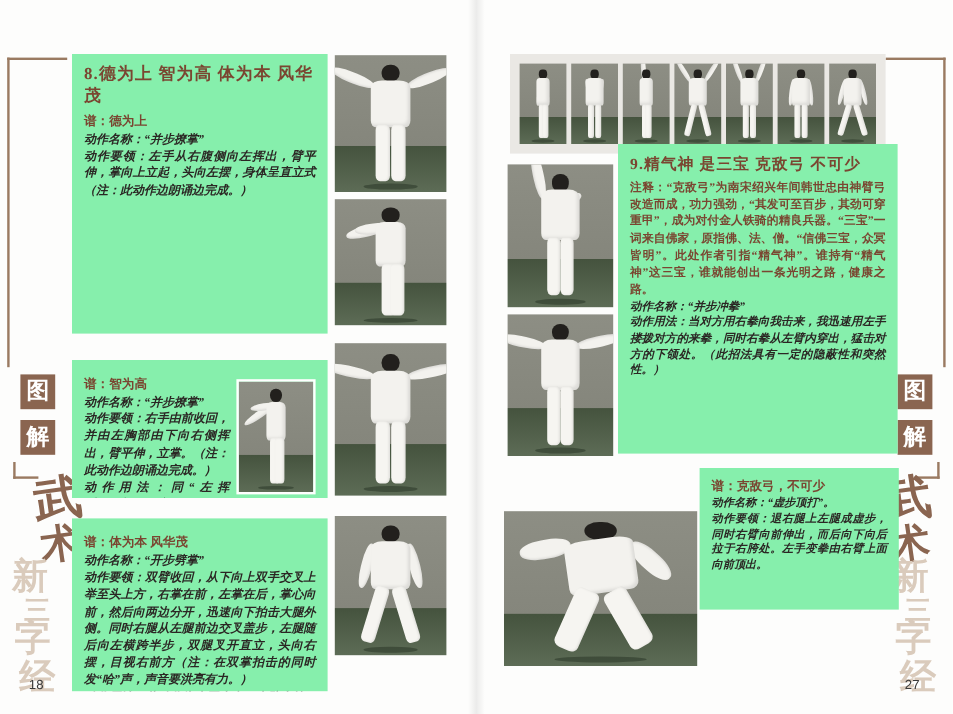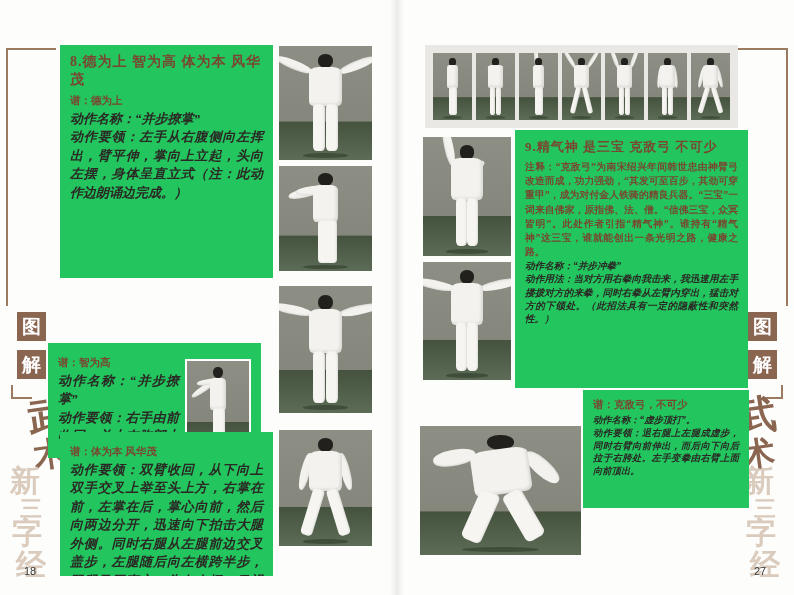--- a/index.html
+++ b/index.html
@@ -1,27 +1,27 @@
 <!DOCTYPE html>
 <html><head>
 <meta charset="utf-8">
 <style>
   html,body{margin:0;padding:0;background:#fff;}
   .stage{position:relative;width:794px;height:595px;background:#fdfdfc;overflow:hidden;
          font-family:"Liberation Serif",serif;}
   
-  .panel{position:absolute;background:#22c55e;padding:8px 10px;box-sizing:border-box;overflow:hidden;}
+  .panel{position:absolute;background:#86efac;padding:8px 10px;box-sizing:border-box;overflow:hidden;}
   .heading{font-size:14px;font-weight:bold;color:#7a4631;margin:0 0 4px 0;letter-spacing:1px;}
   .annot{font-size:10px;line-height:1.5;color:#7a4631;margin:0;text-align:justify;font-weight:600;}
   .pu{font-size:10.5px;font-weight:bold;color:#7a4631;margin:5px 0 2px 0;}
-  .body{font-size:13px;line-height:1.42;color:#2b2724;margin:0;text-align:justify;font-style:italic;font-weight:600;}
+  .body{font-size:10px;line-height:1.42;color:#2b2724;margin:0;text-align:justify;font-style:italic;font-weight:600;}
   .panel-a{left:60px;top:45px;width:213px;height:233px;}
-  .panel-b{left:48px;top:300px;width:213px;height:115px;margin-top:43px;}
+  .panel-b{left:60px;top:300px;width:213px;height:115px;}
   .panel-c{left:60px;top:432px;width:213px;height:144px;}
-  .panel-r-main{left:515px;top:130px;width:233px;height:258px;}
+  .panel-r-main{left:515px;top:120px;width:233px;height:258px;}
   .panel-r-main .annot{font-size:9.8px;line-height:1.45;}
   .panel-r-main .body{font-size:9.6px;line-height:1.36;}
   .panel-r-main .heading{font-size:13px;}
   .panel-r-bottom{left:583px;top:390px;width:166px;height:118px;}
   .panel-r-bottom .body{font-size:9.3px;line-height:1.38;}
   .panel-r-bottom .pu{margin-top:0;}
   
   .photo{position:absolute;overflow:hidden;
     background:linear-gradient(180deg,#8d8e84 0%,#85867c 66%,#45533e 66.5%,#5d6c56 100%);}
   .ph-l1{left:279px;top:46px;width:93px;height:114px;}
@@ -170,22 +170,22 @@
         </div>
       </div>
     <p class="pu">谱：智为高</p>
     <p class="body">动作名称：“并步撩掌”</p>
     <p class="body">动作要领：右手由前收回，并由左胸部由下向右侧挥出，臂平伸，立掌。（注：此动作边朗诵边完成。）</p>
     <p class="body">动作用法：同“左挥手”（注：两臂平伸不动。接诵——）</p>
   </div>
 
   <div class="panel panel-c">
     <p class="pu">谱：体为本 风华茂</p>
+    <p class="body">动作名称：“开步劈掌”</p>
     <p class="body">动作要领：双臂收回，从下向上双手交叉上举至头上方，右掌在前，左掌在后，掌心向前，然后向两边分开，迅速向下拍击大腿外侧。同时右腿从左腿前边交叉盖步，左腿随后向左横跨半步，双腿叉开直立，头向右摆，目视右前方（注：在双掌拍击的同时发“哈”声，声音要洪亮有力。）</p>
-    <p class="body">动作名称：“开步劈掌”</p>
     <p class="body">动作用法：此动作为大开大合，大劈大挂，可用于劈击对方身体的任何部位。</p>
   </div>
 
   <div class="photo ph-l1 pose-arms-out-bent">
       <div class="person">
         <div class="arm arm-l"></div>
         <div class="arm arm-r"></div>
         <div class="head"></div>
         <div class="torso"></div>
         <div class="leg leg-l"></div>

